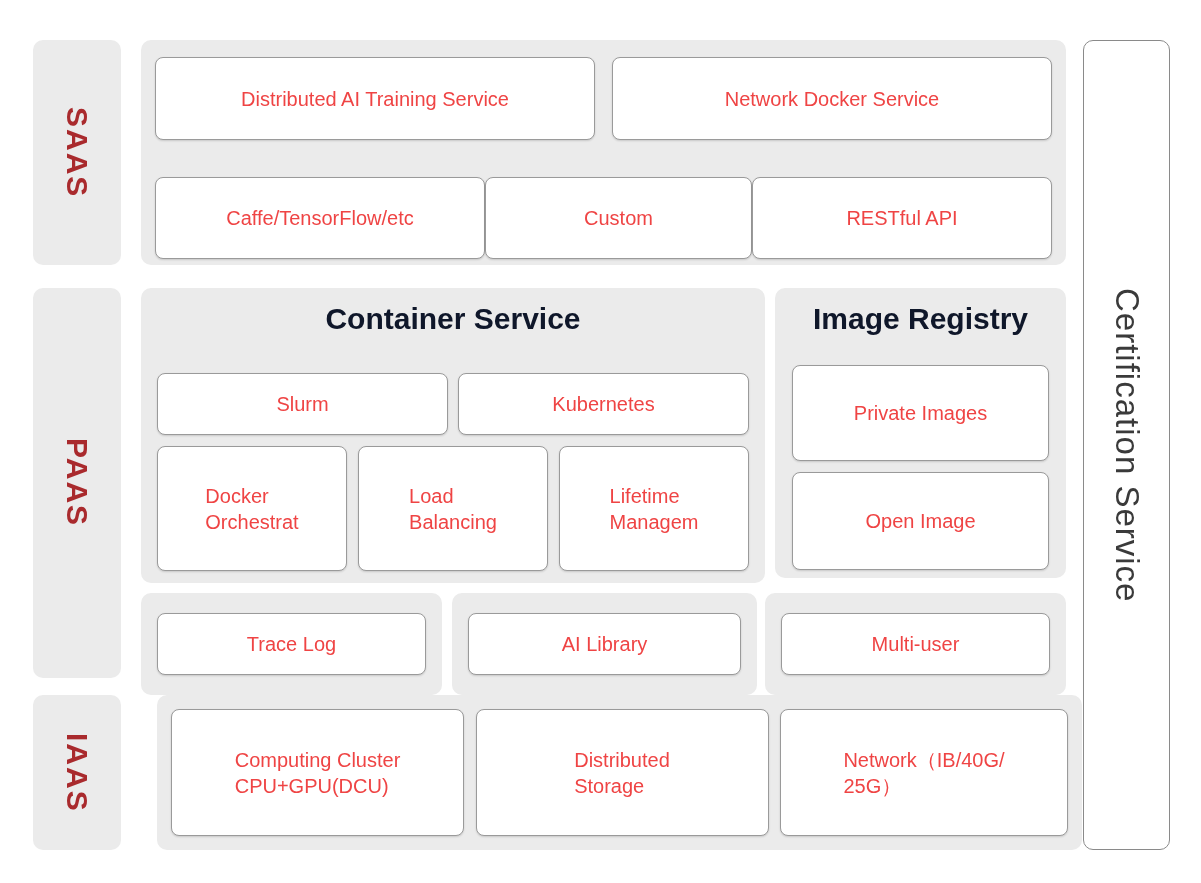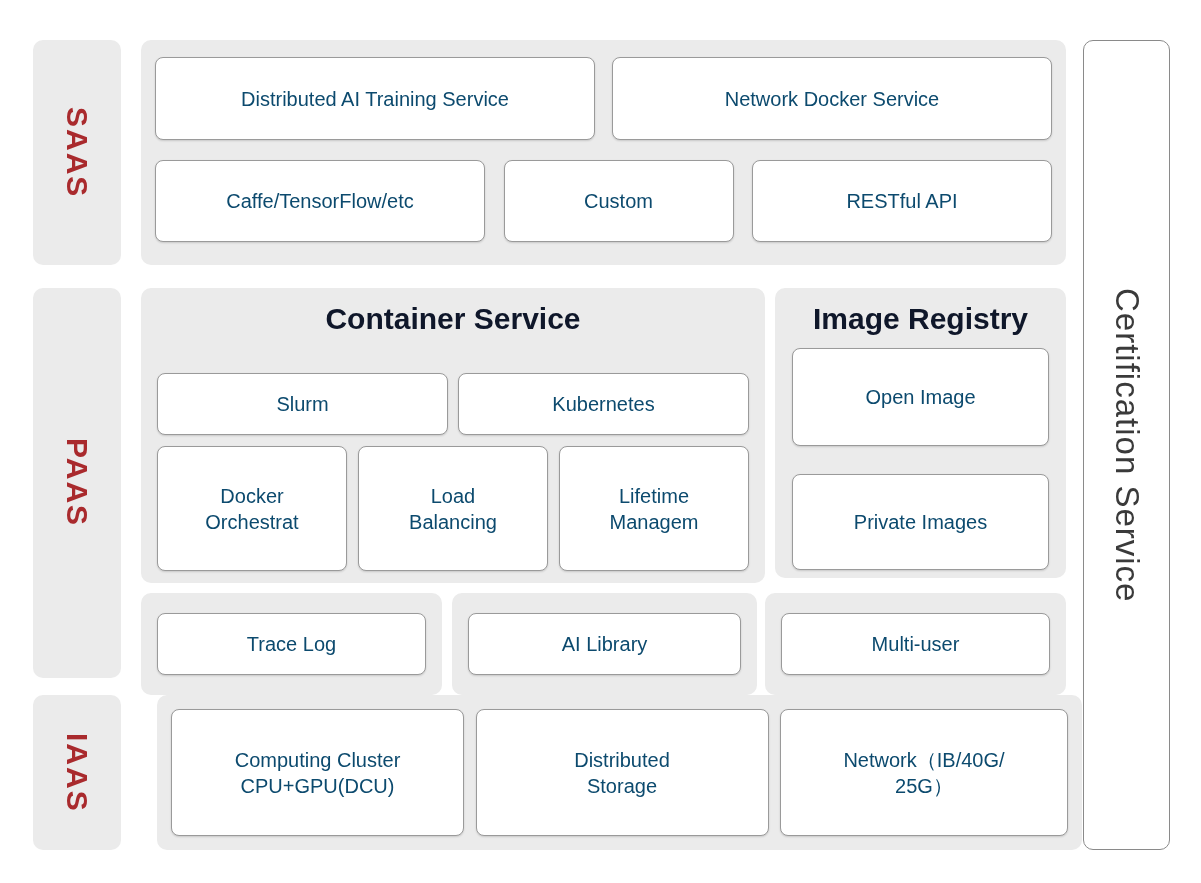--- a/index.html
+++ b/index.html
@@ -41,33 +41,32 @@
   #ai-panel    { left: 452px; width: 305px; }
   #multi-panel { left: 765px; width: 301px; }
 
   
   .box {
     background: #ffffff;
     border: 1px solid #9a9a9a;
     border-radius: 8px;
     box-shadow: 0 1px 2px rgba(0,0,0,0.15);
     display: flex; align-items: center; justify-content: center;
-    text-align: center;
-    font-size: 20px; color: #0c4a6e; line-height: 1.3;
+    font-size: 20px; color: #ef4444; line-height: 1.3;
     box-sizing: border-box;
   }
   .box span { white-space: pre-line; }
 
   .row { display: flex; justify-content: space-between; }
 
   
   #saas-row1 .box { width: 440px; height: 83px; }
-  #saas-row2 { margin-top: 20px; }
+  #saas-row2 { margin-top: 37px; }
   #saas-row2 .box-caffe   { width: 330px; height: 82px; }
-  #saas-row2 .box-custom  { width: 230px; height: 82px; }
+  #saas-row2 .box-custom  { width: 267px; height: 82px; }
   #saas-row2 .box-restful { width: 300px; height: 82px; }
 
   
   .panel-title {
     text-align: center;
     font-size: 30px; font-weight: 700; color: #0f172a;
     line-height: 37px; height: 37px;
   }
 
   
@@ -157,25 +156,25 @@
       </div>
       <div class="box">
         <span>Lifetime
 Managem</span>
       </div>
     </div>
   </div>
 
   <div class="panel" id="registry-panel">
     <div class="panel-title">Image Registry</div>
+    <div class="box box-private">
+      <span>Private Images</span>
+    </div>
     <div class="box box-open">
       <span>Open Image</span>
-    </div>
-    <div class="box box-private">
-      <span>Private Images</span>
     </div>
   </div>
 
   <div class="mini-panel" id="trace-panel">
     <div class="box">
       <span>Trace Log</span>
     </div>
   </div>
   <div class="mini-panel" id="ai-panel">
     <div class="box">

